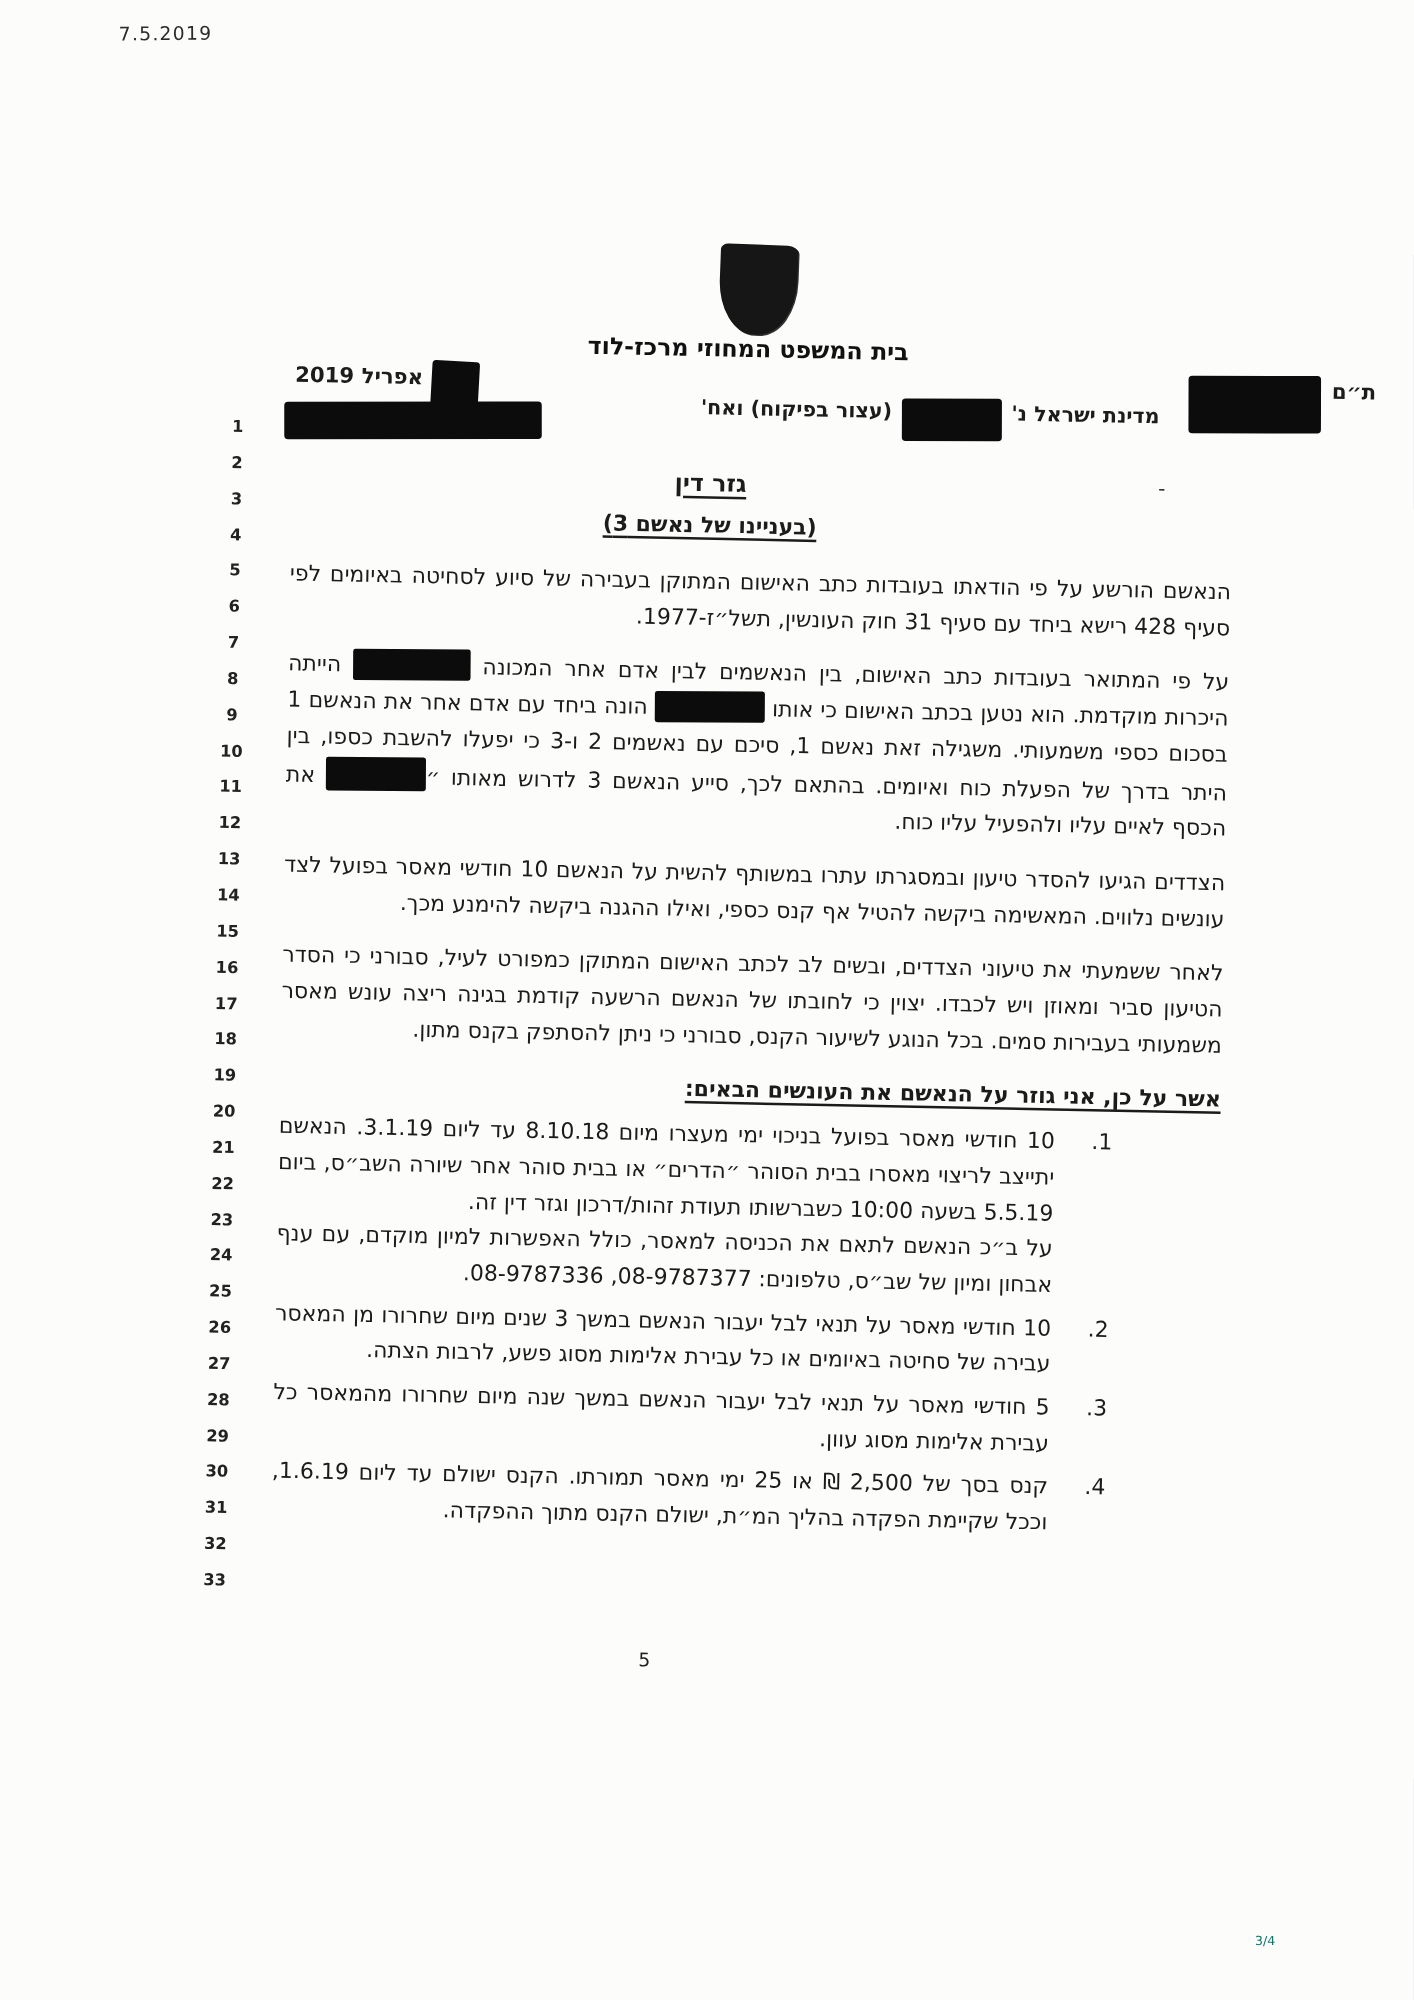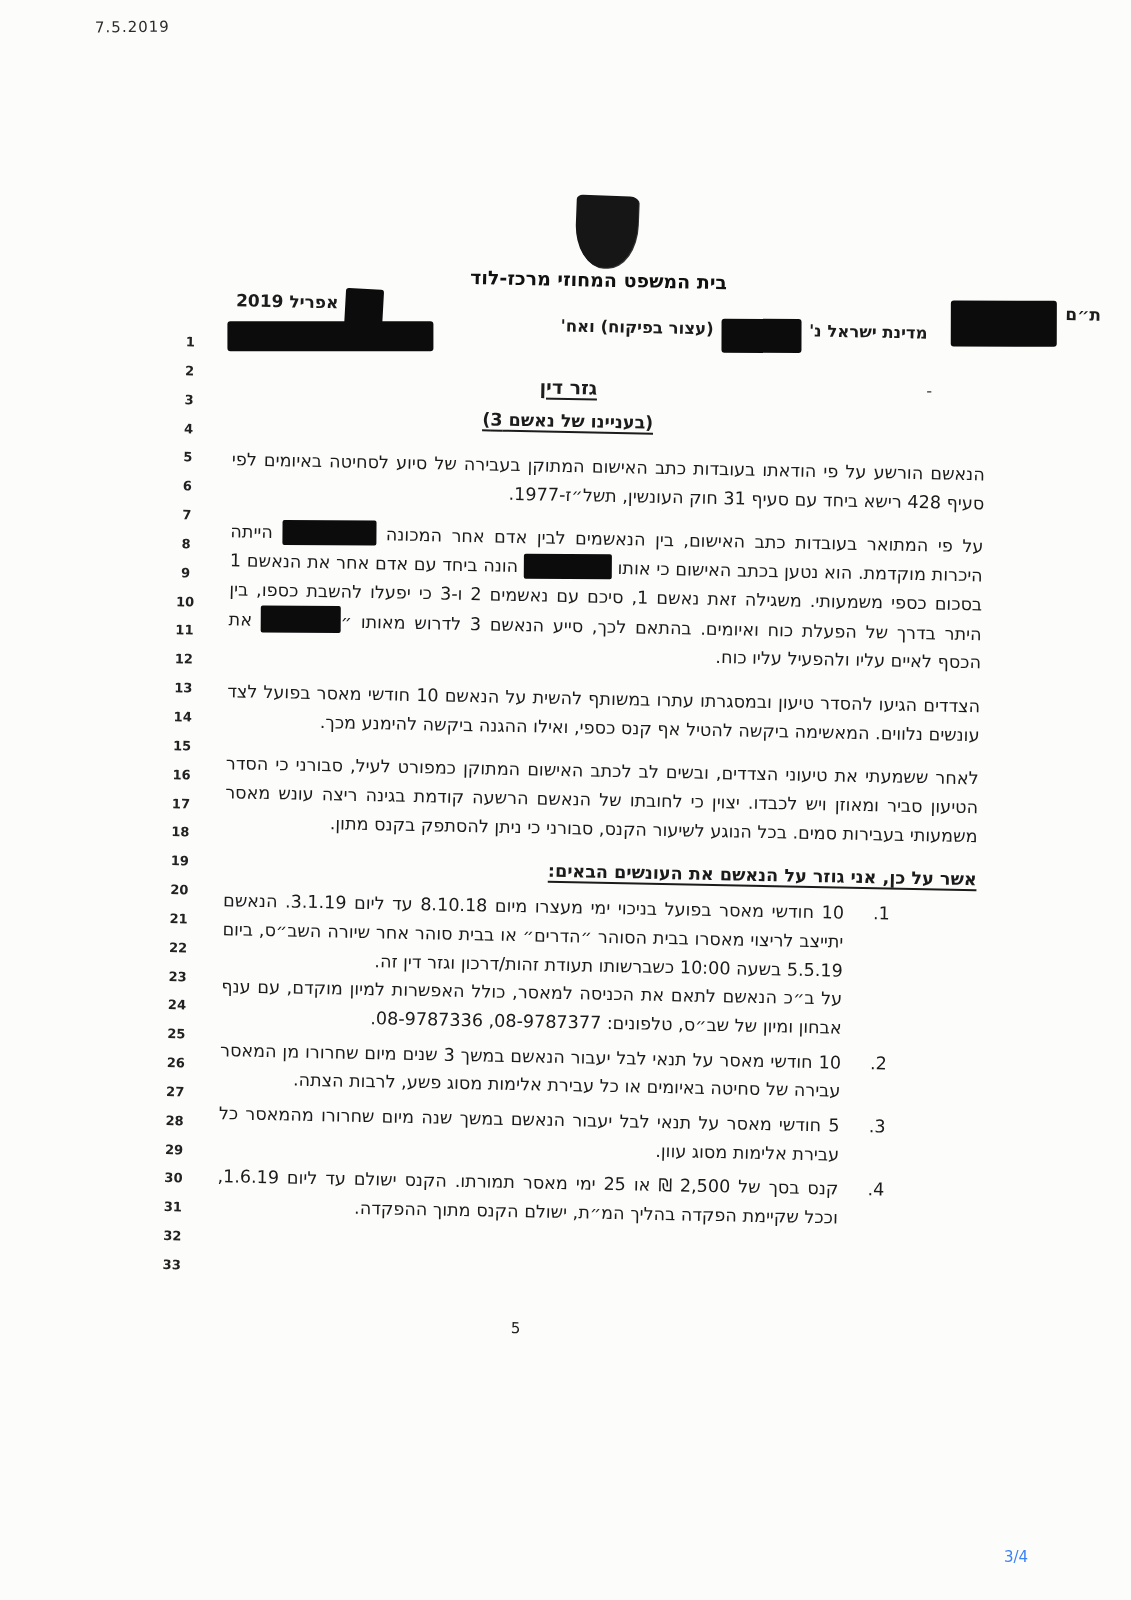--- a/index.html
+++ b/index.html
@@ -82,21 +82,21 @@
   .redact.inline{border-radius:2px;vertical-align:-6px;transform:rotate(-0.8deg);}
   .ruling-heading{
     margin:1px 0 7px 0;font-weight:600;
     text-decoration:underline;text-underline-offset:4px;text-decoration-thickness:1.5px;
   }
   .item{display:flex;direction:rtl;margin:0 0 6px 0;}
   .item .num{flex:0 0 46px;margin-right:86px;font-weight:500;}
   .item .itext{flex:1;text-align:justify;}
   .item .ipar{margin:0;}
   .page-num{position:absolute;left:508px;top:1320px;width:60px;text-align:center;font-size:15px;color:#222;}
-  .sheet-num{position:absolute;left:1004px;top:1548px;font-size:15px;color:#3b82f6;}
+  .sheet-num{position:absolute;left:1004px;top:1548px;font-size:10px;color:#0f766e;}
 </style>
 </head>
 <body>
 
 <div class="page">
 
   <div class="fax-date">7.5.2019</div>
 
   <div class="content">
 

